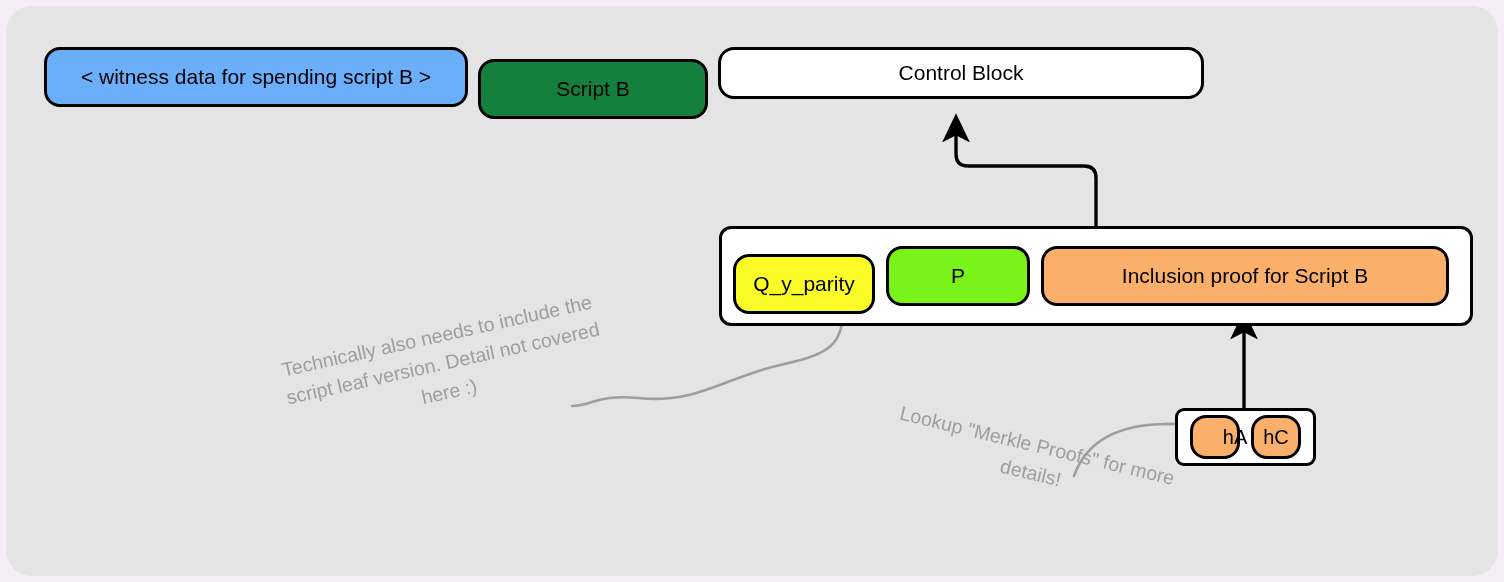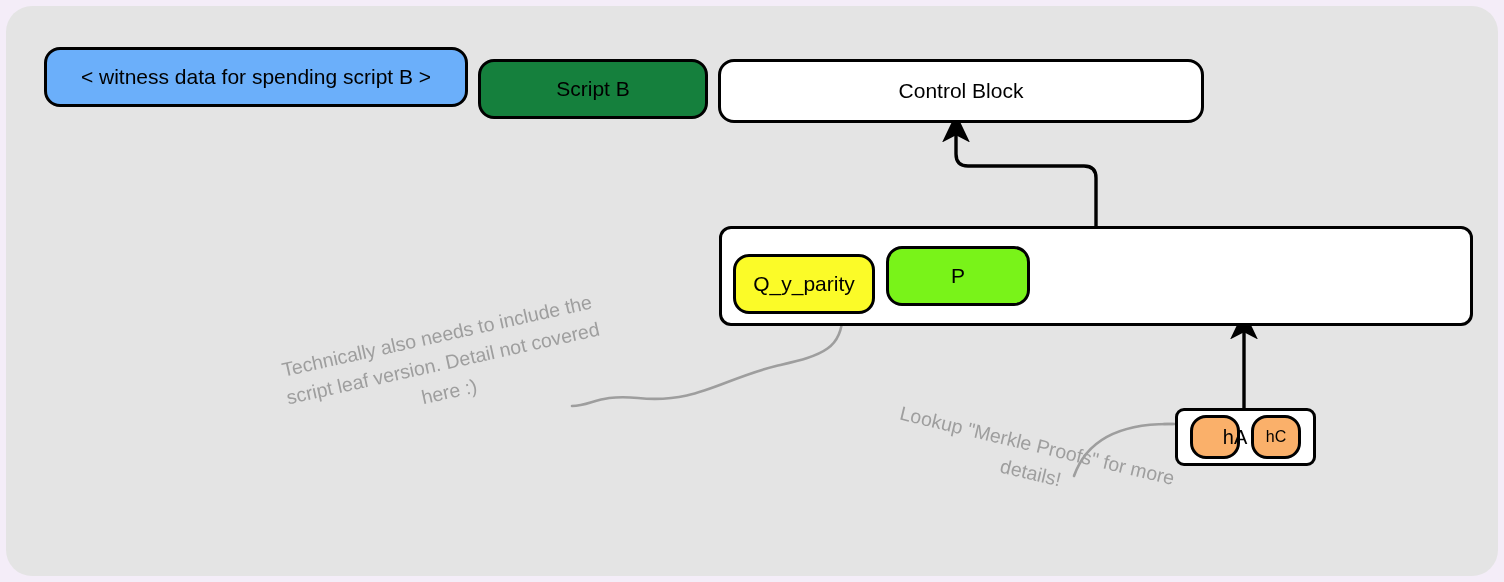--- a/index.html
+++ b/index.html
@@ -40,23 +40,22 @@
   #witness-box {
     left: 38px; top: 41px; width: 424px; height: 60px;
     background: #6BAFFA;
   }
   #script-b-box {
     left: 472px; top: 41px; width: 230px; height: 60px;
     background: #15803d;
     margin-top: 12px;
   }
   #control-block-box {
-    left: 712px; top: 41px; width: 486px; height: 64px;
+    left: 712px; top: 41px; width: 486px; height: 52px;
     background: #FFFFFF;
-    margin-top: 12px;
   }
   
   #cb-container {
     left: 713px; top: 220px; width: 754px; height: 100px;
     background: #FFFFFF;
     border-radius: 12px;
     display: block;
   }
   #qy-box {
     left: 727px; top: 240px; width: 142px; height: 60px;
@@ -80,21 +79,21 @@
   }
   #ha-box {
     left: 1184px; top: 409px; width: 50px; height: 44px;
     background: #FAB06A;
     font-size: 20px;
     padding-left: 40px;
   }
   #hc-box {
     left: 1245px; top: 409px; width: 50px; height: 44px;
     background: #FAB06A;
-    font-size: 16px;
+    font-size: 20px;
   }
   
   .annotation {
     position: absolute;
     color: #9e9e9e;
     font-size: 19.5px;
     line-height: 1.45;
     text-align: center;
     white-space: pre-line;
   }
@@ -154,20 +153,23 @@
   <div class="box" id="cb-container"></div>
 
   <div class="box" id="qy-box">
     <span>Q_y_parity</span>
   </div>
 
   <div class="box" id="p-box">
     <span>P</span>
   </div>
 
+  <div class="box" id="inclusion-box">
+    <span>Inclusion proof for Script B</span>
+  </div>
 
   <div class="box" id="hash-container"></div>
 
   <div class="box" id="ha-box">
     <span>hA</span>
   </div>
 
   <div class="box" id="hc-box">
     <span>hC</span>
   </div>

